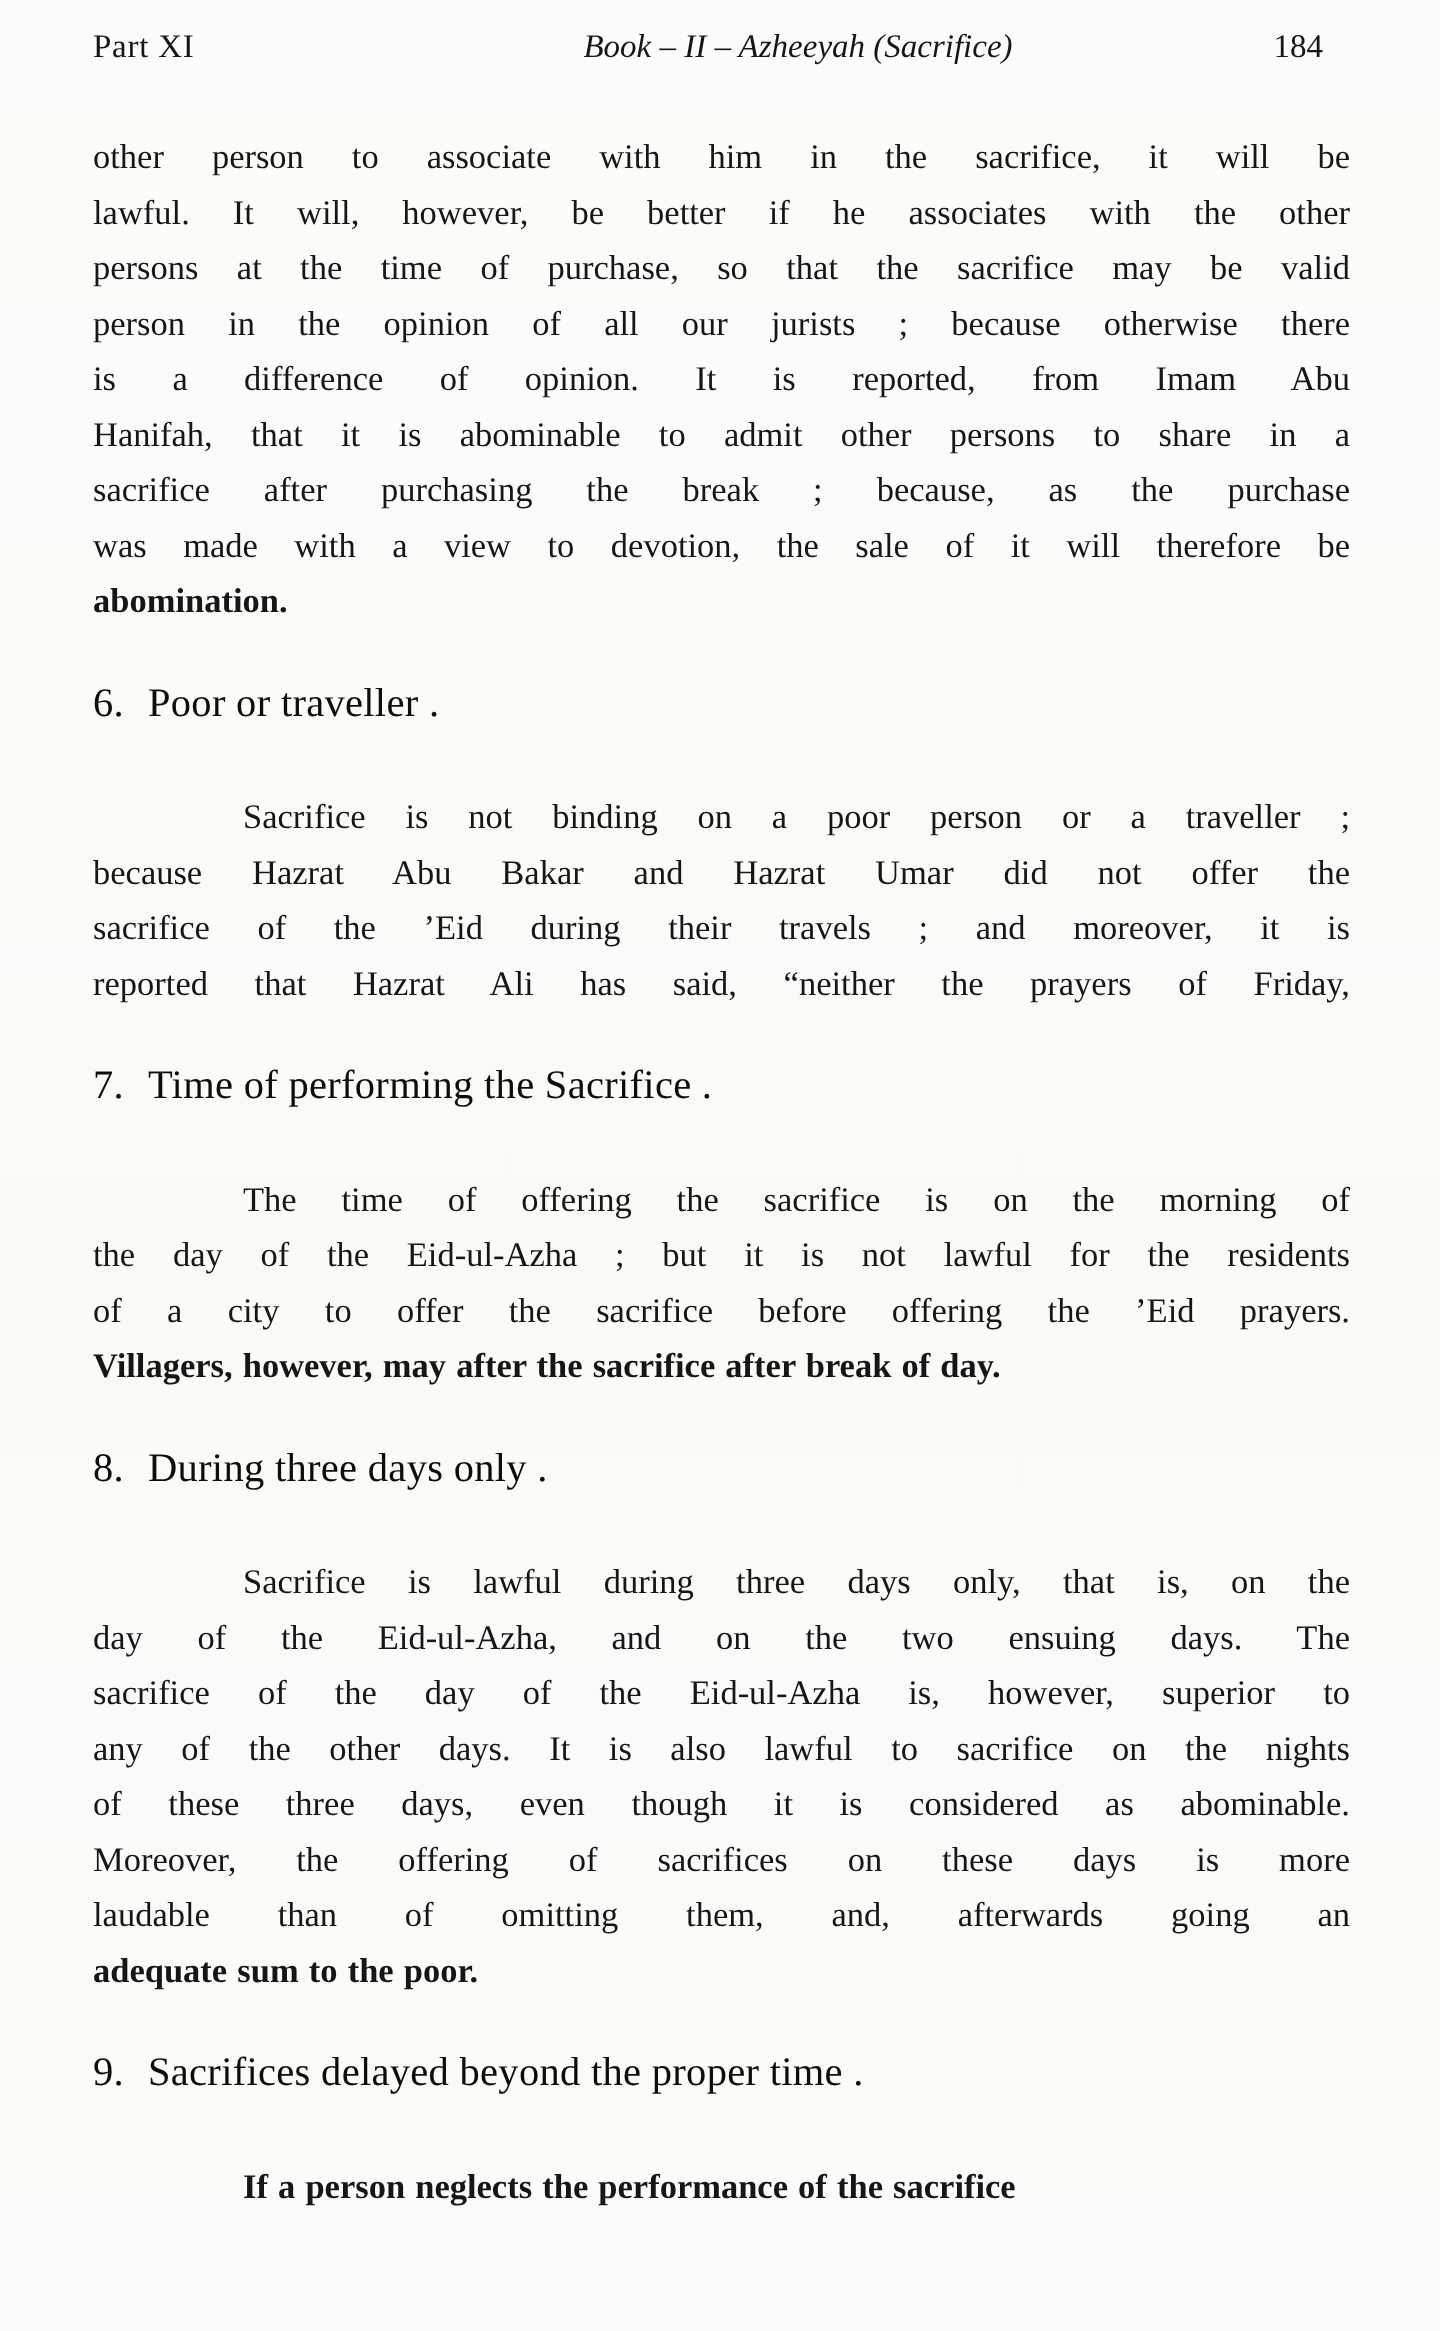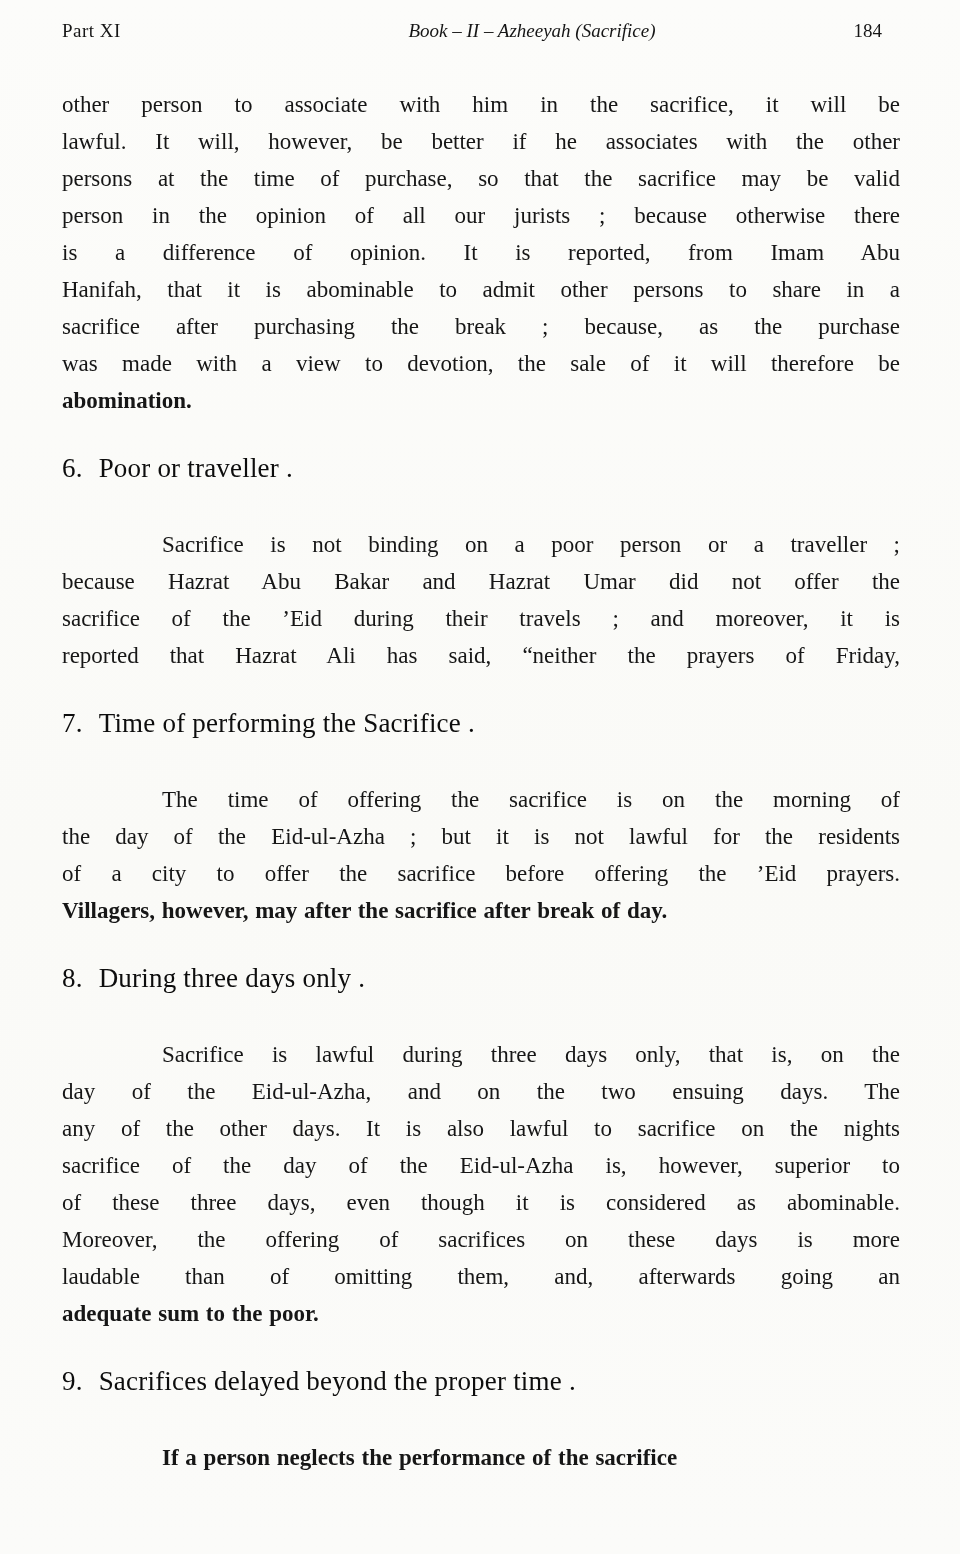--- a/index.html
+++ b/index.html
@@ -15,21 +15,21 @@
     background: linear-gradient(180deg, #fcfcfa 0%, #fafaf7 55%, #fbfbf9 100%);
     font-family: "Liberation Serif", "DejaVu Serif", serif;
     color: #161616;
     padding: 14px 60px 0 62px;
     overflow: hidden;
     filter: blur(0.3px);
   }
   .page-header {
     display: flex;
     align-items: flex-end;
-    font-size: 19px;
+    font-size: 22px;
     line-height: 34px;
   }
   .header-left {
     width: 210px;
     letter-spacing: 0.5px;
   }
   .header-center {
     flex: 1;
     text-align: center;
     font-style: italic;
@@ -109,22 +109,22 @@
       <div class="paragraph">
         <div class="line indent">The time of offering the sacrifice is on the morning of</div>
         <div class="line">the day of the Eid-ul-Azha ; but it is not lawful for the residents</div>
         <div class="line">of a city to offer the sacrifice before offering the ’Eid prayers.</div>
         <div class="line last">Villagers, however, may after the sacrifice after break of day.</div>
       </div>
       <div class="section-heading"><span class="heading-number">8.</span><span>During three days only .</span></div>
       <div class="paragraph">
         <div class="line indent">Sacrifice is lawful during three days only, that is, on the</div>
         <div class="line">day of the Eid-ul-Azha, and on the two ensuing days. The</div>
+        <div class="line">sacrifice of the day of the Eid-ul-Azha is, however, superior to</div>
         <div class="line">any of the other days. It is also lawful to sacrifice on the nights</div>
-        <div class="line">sacrifice of the day of the Eid-ul-Azha is, however, superior to</div>
         <div class="line">of these three days, even though it is considered as abominable.</div>
         <div class="line">Moreover, the offering of sacrifices on these days is more</div>
         <div class="line">laudable than of omitting them, and, afterwards going an</div>
         <div class="line last">adequate sum to the poor.</div>
       </div>
       <div class="section-heading"><span class="heading-number">9.</span><span>Sacrifices delayed beyond the proper time .</span></div>
       <div class="paragraph">
         <div class="line last indent">If a person neglects the performance of the sacrifice</div>
       </div>
     </div>

